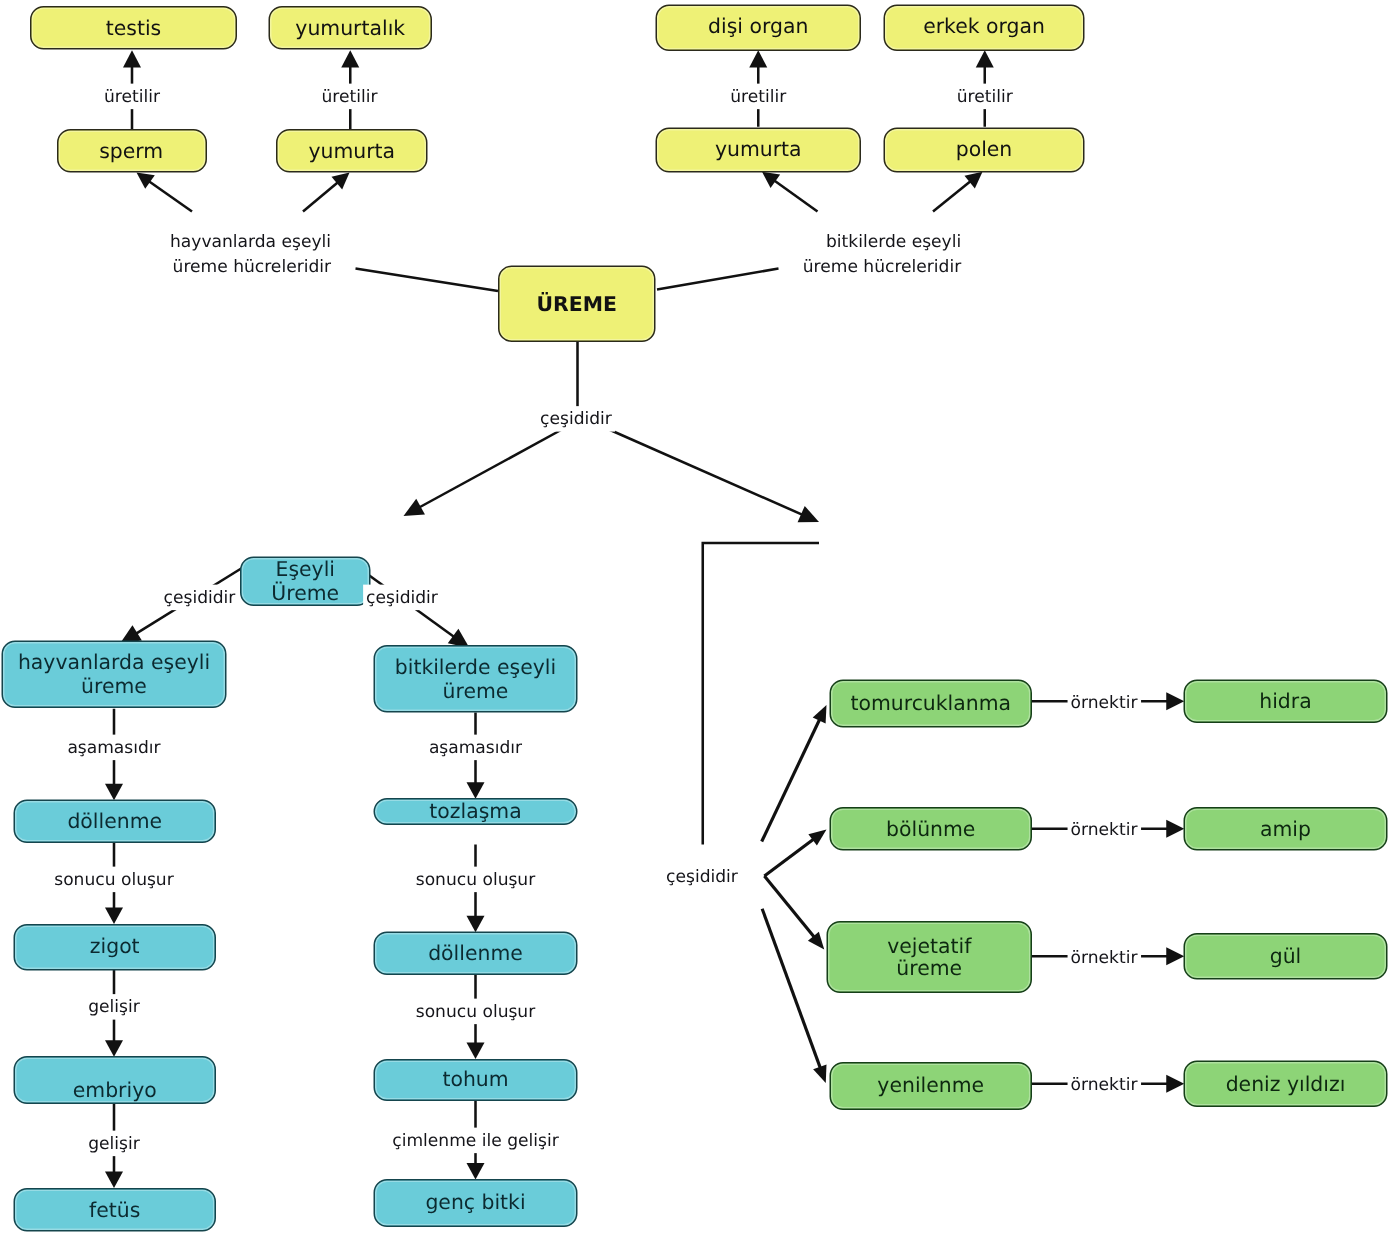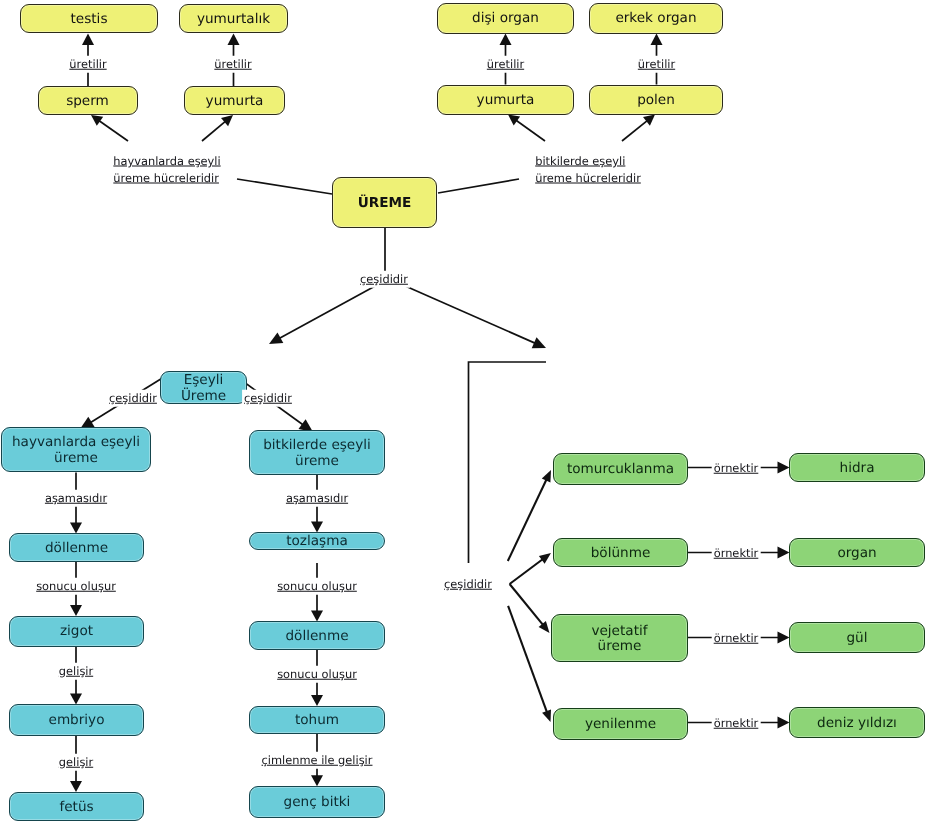--- a/index.html
+++ b/index.html
@@ -15,22 +15,22 @@
   .node{position:absolute;box-sizing:border-box;display:flex;align-items:center;
         justify-content:center;text-align:center;line-height:15.5px;white-space:pre-line;
         padding-top:2px;border-style:solid;border-width:1.6px;border-radius:9px;
         font-size:13.6px;color:#121212;
         box-shadow:inset 0 0 0 1px rgba(255,255,255,.30);}
   .node.yellow{background:#eef176;border-color:#2b2a1b;}
   .node.blue{background:#6accd9;border-color:#15454d;color:#0c2a30;}
   .node.green{background:#8dd477;border-color:#163f19;color:#0d2710;}
   .node.big{font-weight:bold;}
   .elabel{position:absolute;color:#15151a;font-size:11.4px;line-height:16.5px;
-          text-align:left;white-space:pre;background:#fff;padding:0 2px;
-          transform:translate(-50%,-50%);text-decoration:underline;}
+          text-align:right;white-space:pre;background:#fff;padding:0 2px;
+          transform:translate(-50%,-50%);}
 </style>
 </head>
 <body>
 
 <div id="canvas">
   <svg id="wires" viewBox="0 0 932 827">
     <path d="M 88.0 86.0 L 88.0 43.5" class="ln"></path>
       <path d="M 88.0 33.5 L 94.0 45.0 L 82.0 45.0 Z" class="ah"></path>
     <path d="M 233.5 86.0 L 233.5 43.5" class="ln"></path>
       <path d="M 233.5 33.5 L 239.5 45.0 L 227.5 45.0 Z" class="ah"></path>
@@ -100,31 +100,31 @@
   <div class="node yellow" style="left:437px;top:84.5px;width:137px;height:30px;"><span>yumurta</span></div>
   <div class="node yellow" style="left:589px;top:84.5px;width:134px;height:30px;"><span>polen</span></div>
   <div class="node yellow big" style="left:332px;top:177px;width:105px;height:51px;"><span>ÜREME</span></div>
   <div class="node blue" style="left:160px;top:345px;width:87px;height:33px;margin-top:26px;"><span>Eşeyli Üreme</span></div>
   <div class="node blue" style="left:1px;top:427px;width:150px;height:45px;"><span>hayvanlarda eşeyli üreme</span></div>
   <div class="node blue" style="left:249px;top:430px;width:136px;height:45px;"><span>bitkilerde eşeyli üreme</span></div>
   <div class="node blue" style="left:9px;top:533px;width:135px;height:29px;"><span>döllenme</span></div>
   <div class="node blue" style="left:249px;top:532px;width:136px;height:18px;"><span>tozlaşma</span></div>
   <div class="node blue" style="left:9px;top:615.5px;width:135px;height:31px;"><span>zigot</span></div>
   <div class="node blue" style="left:249px;top:621px;width:136px;height:29px;"><span>döllenme</span></div>
-  <div class="node blue" style="left:9px;top:704px;width:135px;height:32px;"><span>embriyo</span></div>
+  <div class="node blue" style="left:9px;top:704px;width:135px;height:32px;align-items:flex-end;"><span>embriyo</span></div>
   <div class="node blue" style="left:249px;top:705.5px;width:136px;height:28.5px;"><span>tohum</span></div>
   <div class="node blue" style="left:9px;top:791.5px;width:135px;height:29.5px;"><span>fetüs</span></div>
   <div class="node blue" style="left:249px;top:785.8px;width:136px;height:32.2px;"><span>genç bitki</span></div>
   <div class="node green" style="left:553px;top:453px;width:135px;height:32px;"><span>tomurcuklanma</span></div>
   <div class="node green" style="left:551px;top:614px;width:137px;height:48px;"><span>vejetatif
 üreme</span></div>
   <div class="node green" style="left:553px;top:538px;width:135px;height:29px;"><span>bölünme</span></div>
   <div class="node green" style="left:553px;top:708px;width:135px;height:32px;"><span>yenilenme</span></div>
   <div class="node green" style="left:789px;top:453px;width:136px;height:29px;"><span>hidra</span></div>
-  <div class="node green" style="left:789px;top:538px;width:136px;height:29px;"><span>organ</span></div>
+  <div class="node green" style="left:789px;top:538px;width:136px;height:29px;"><span>amip</span></div>
   <div class="node green" style="left:789px;top:622px;width:136px;height:31px;"><span>gül</span></div>
   <div class="node green" style="left:789px;top:707px;width:136px;height:31px;"><span>deniz yıldızı</span></div>
   <div class="elabel" style="left:88px;top:64px;">üretilir</div>
   <div class="elabel" style="left:233px;top:64px;">üretilir</div>
   <div class="elabel" style="left:505.5px;top:64px;">üretilir</div>
   <div class="elabel" style="left:656.5px;top:64px;">üretilir</div>
   <div class="elabel" style="left:167px;top:169px;">hayvanlarda eşeyli
 üreme hücreleridir</div>
   <div class="elabel" style="left:588px;top:169px;">bitkilerde eşeyli
 üreme hücreleridir</div>

